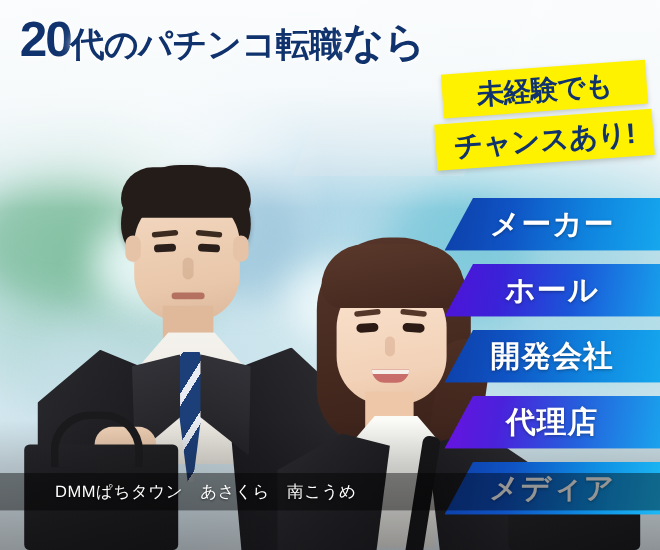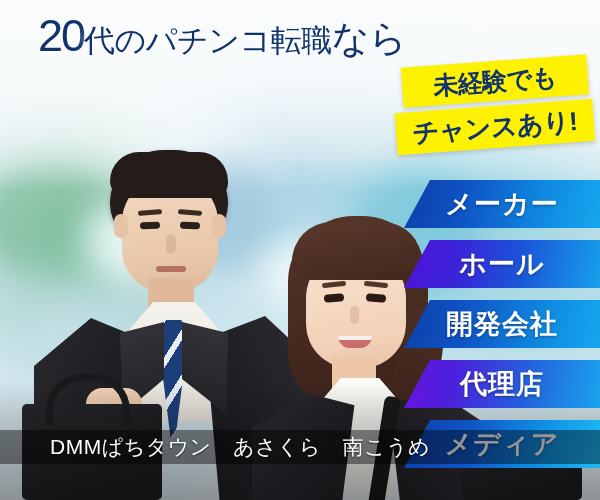--- a/index.html
+++ b/index.html
@@ -174,24 +174,23 @@
     background:linear-gradient(170deg,#f0d2b8,#e0b998);border-radius:16px 16px 20px 20px;
   }
   .foreground-dark{
     position:absolute;left:0;bottom:0;width:100%;height:118px;
     background:linear-gradient(180deg,rgba(18,18,21,0) 0%,rgba(18,18,21,.18) 34%,rgba(16,16,19,.42) 100%);
   }
 
   
   .headline{
     position:absolute;left:18px;top:12px;
-    font-size:37px;font-weight:400;letter-spacing:-0.5px;
+    font-size:37px;font-weight:700;letter-spacing:-0.5px;
     color:#10336e;line-height:1.08;white-space:nowrap;
     text-shadow:0 1px 0 #fff,0 0 7px rgba(255,255,255,.95),0 0 14px rgba(255,255,255,.8);
-    margin-left:20px;
   }
   .headline .num{font-size:45px;letter-spacing:-2px;}
   .headline .sm{font-size:31px;}
 
   .chance{
     position:absolute;left:22px;top:72px;white-space:nowrap;
     font-size:62px;font-weight:700;font-style:italic;letter-spacing:0px;
     color:#10397c;line-height:1;
     text-shadow:0 0 8px rgba(255,255,255,.95),0 0 18px rgba(255,255,255,.85),0 2px 0 rgba(255,255,255,.6);
   }
@@ -241,21 +240,21 @@
   .cat-3{background:linear-gradient(100deg,#6a12e0 0%,#4a22dc 26%,#2460dc 60%,#19a6ee 100%);}
   .cat-4{background:linear-gradient(100deg,#0d3fa8 0%,#0f53c4 30%,#0f90e4 68%,#1ebbf5 100%);}
 
   
   .caption{
     position:absolute;left:0;bottom:36px;width:100%;height:34px;
     background:rgba(0,0,0,.42);
     display:flex;align-items:center;
   }
   .caption span{
-    color:#ffffff;font-size:21px;letter-spacing:0.5px;
+    color:#ffffff;font-size:15px;letter-spacing:0.5px;
     padding-left:50px;white-space:nowrap;
     text-shadow:0 1px 2px rgba(0,0,0,.6);
   }
 </style>
 </head>
 <body>
 
 <div id="banner">
 
   <div class="bg-base"></div>

